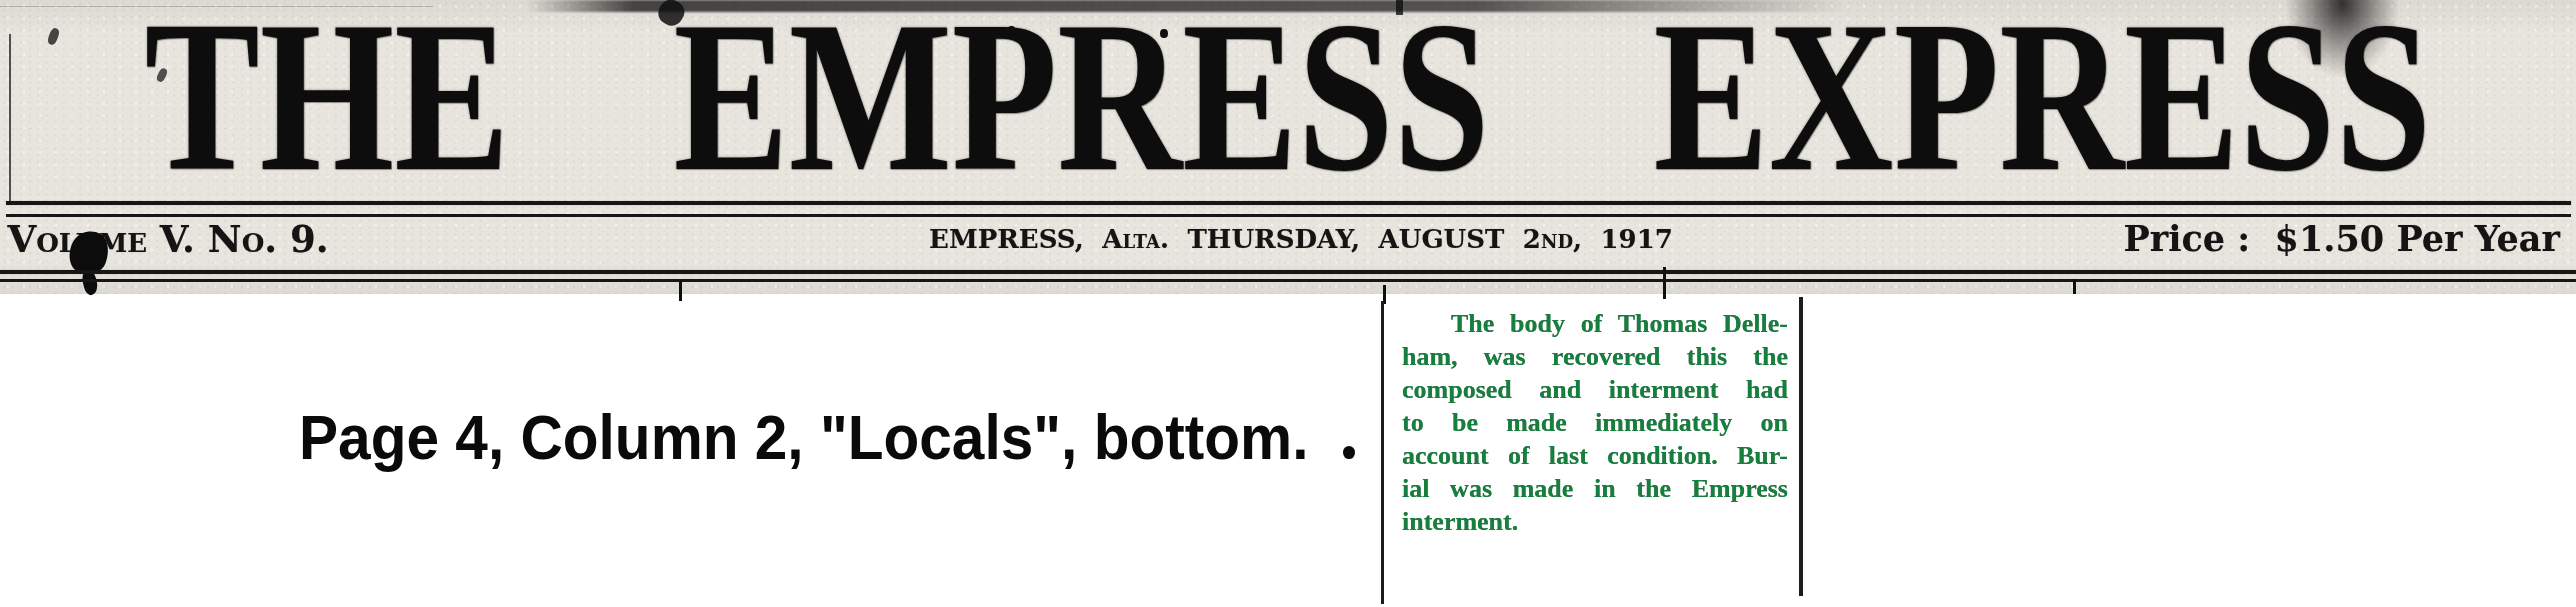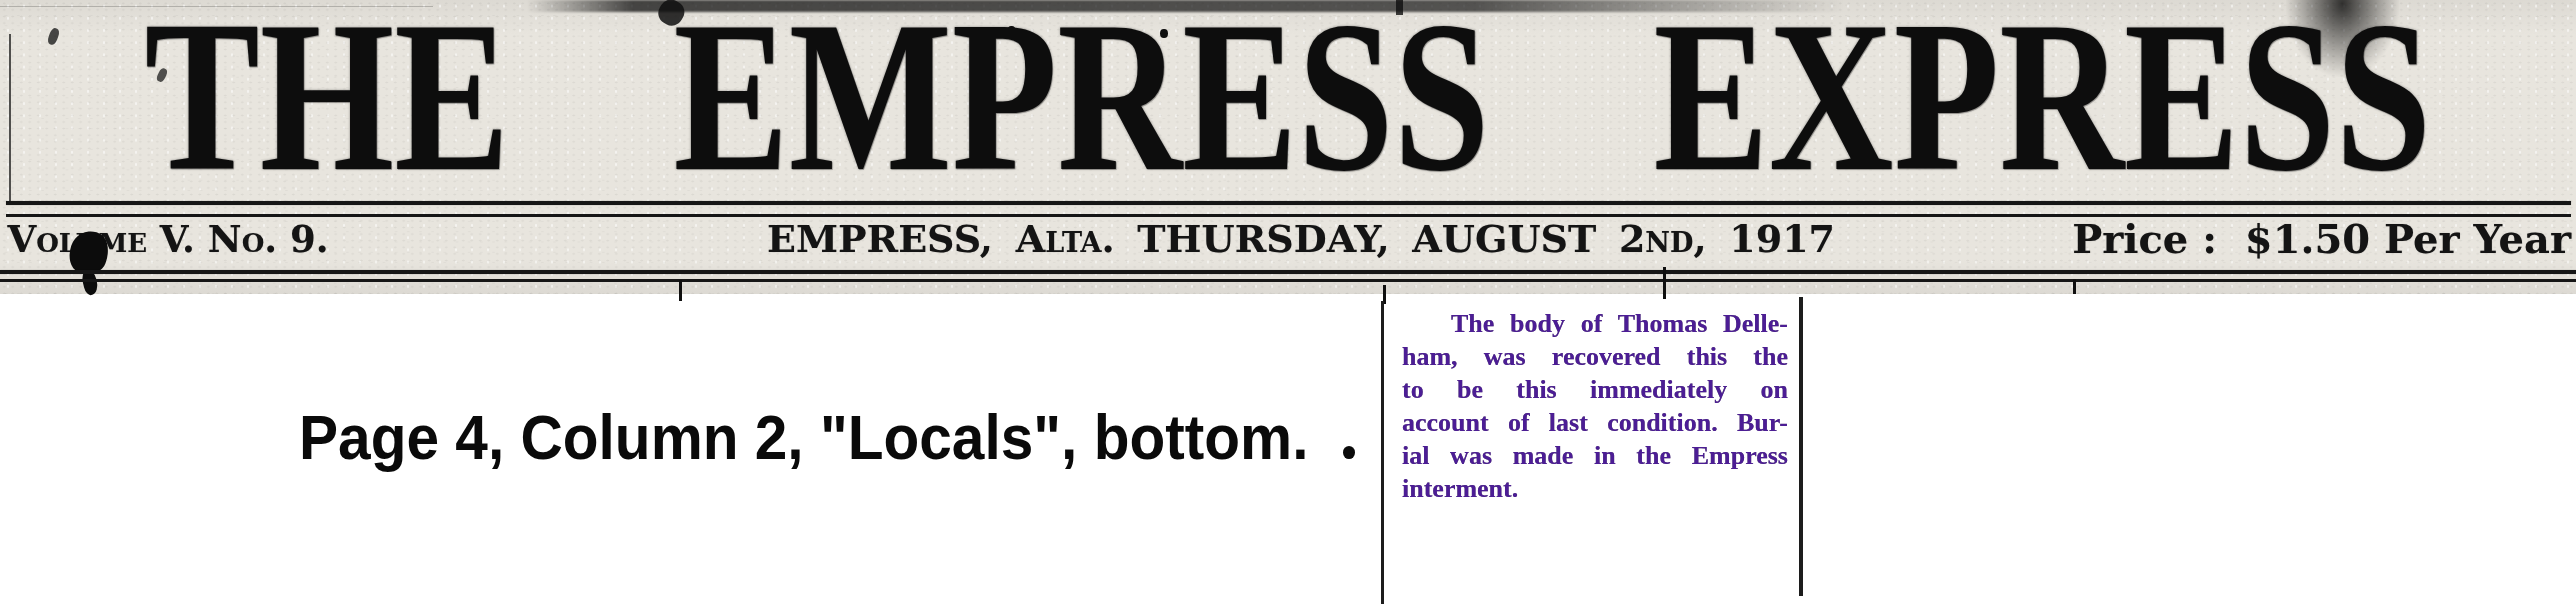--- a/index.html
+++ b/index.html
@@ -35,22 +35,22 @@
   .rule { position:absolute; background:#161616; }
   .rule.soft { box-shadow:0 0 0.9px rgba(0,0,0,.6); }
 
   .dateline-text {
     position:absolute; top:220px; line-height:38px;
     font-family:"DejaVu Serif", serif; font-weight:700; color:#141414;
     white-space:pre; text-shadow:0 0 0.9px rgba(0,0,0,.35);
   }
   .volume { left:7.5px; font-size:37px; font-variant:small-caps; }
   .dateline-center { left:50%; transform:translateX(-50%); margin-left:13px;
-    font-size:38px; font-variant:small-caps; word-spacing:9.4px; }
-  .price { right:5px; font-size:40px; }
+    font-size:26px; font-variant:small-caps; word-spacing:9.4px; }
+  .price { right:16px; font-size:35px; }
 
   
   .artifact { position:absolute; background:#0f0f0f; }
   .top-band {
     position:absolute; left:527px; top:0; width:1317px; height:12.2px;
     background:linear-gradient(90deg, transparent, rgba(18,18,18,.75) 8%, rgba(25,25,25,.7) 72%, transparent);
     filter:blur(0.9px);
   }
   .scratch { position:absolute; left:0; top:5.6px; width:433px; height:1.9px; background:rgba(0,0,0,.2); }
   .smudge-cloud {
@@ -73,21 +73,21 @@
     font-family:"Liberation Sans", sans-serif; font-weight:700;
     font-size:63px; line-height:63px; color:#0a0a0a; white-space:pre;
     transform:scaleX(0.93); transform-origin:left top;
   }
 
   .col-rule { position:absolute; background:#1c1c1c; }
 
   .article {
     position:absolute; left:1402px; top:307px; width:386px;
     font-family:"Liberation Serif", serif; font-weight:700;
-    font-size:26px; line-height:33px; color:#4c1d95;
+    font-size:26px; line-height:33px; color:#15803d;
     text-shadow:0 0 0.6px rgba(0,0,0,.55);
   }
   .aline { text-align:justify; text-align-last:justify; }
   .aline.first { padding-left:49px; }
   .aline.last { text-align-last:left; }
 
   .page-dot {
     position:absolute; left:1343px; top:446px; width:12.2px; height:13px;
     background:#0a0a0a; border-radius:50%;
   }
@@ -134,20 +134,21 @@
   <div class="caption">Page 4, Column 2, "Locals", bottom.</div>
 
   <div class="col-rule" style="left:1381px;top:301px;width:2.8px;height:303px;"></div>
   <div class="col-rule" style="left:1799px;top:297px;width:3.8px;height:299px;"></div>
 
   <div class="page-dot"></div>
 
   <div class="article">
     <div class="aline first">The body of Thomas Delle-</div>
     <div class="aline">ham, was recovered this the</div>
-    <div class="aline">to be this immediately on</div>
+    <div class="aline">composed and interment had</div>
+    <div class="aline">to be made immediately on</div>
     <div class="aline">account of last condition. Bur-</div>
     <div class="aline">ial was made in the Empress</div>
     <div class="aline last">interment.</div>
   </div>
 
 </div>
 
 
 </body></html>

